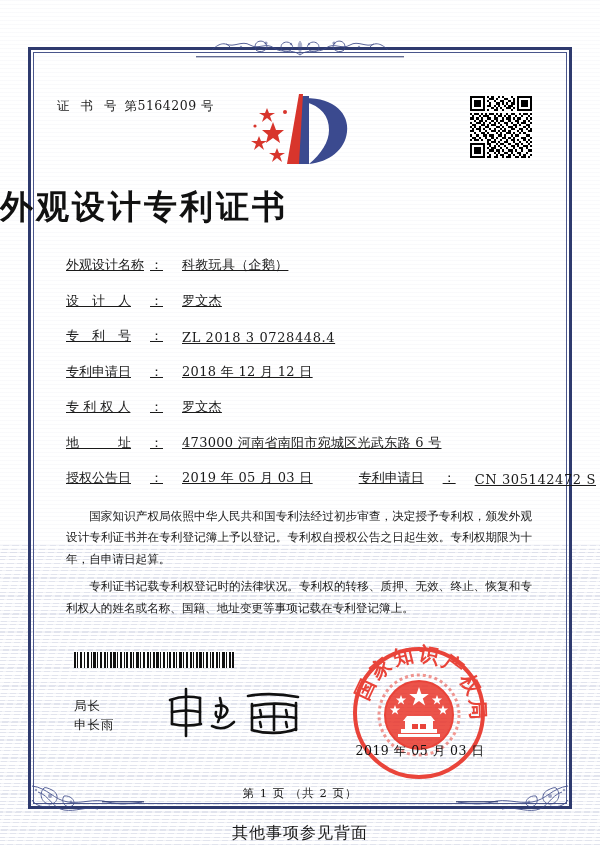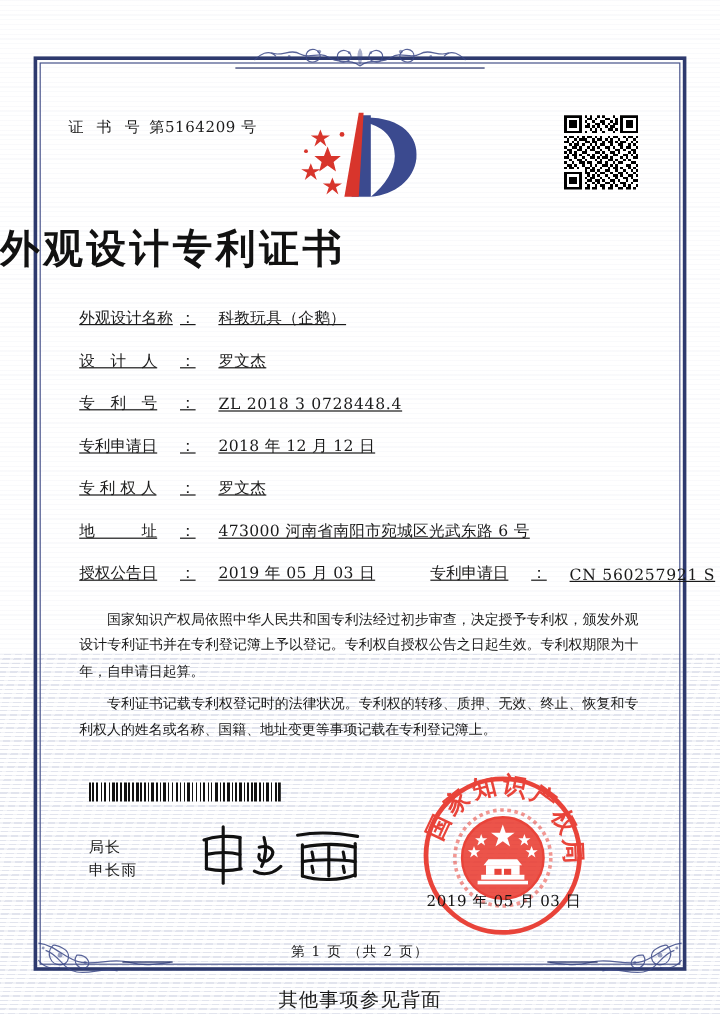--- a/index.html
+++ b/index.html
@@ -411,21 +411,21 @@
       <span class="colon">：</span>
       <span class="value">473000 河南省南阳市宛城区光武东路 6 号</span>
     </div>
 
     <div class="frow">
       <span class="label">授权公告日</span>
       <span class="colon">：</span>
       <span class="value">2019 年 05 月 03 日</span>
       <span class="sub-label">专利申请日</span>
       <span class="colon">：</span>
-      <span class="value mono">CN 560257921 S</span>
+      <span class="value mono">CN 305142472 S</span>
     </div>
 
   </div>
 
   <div class="body-text">
     <p>国家知识产权局依照中华人民共和国专利法经过初步审查，决定授予专利权，颁发外观设计专利证书并在专利登记簿上予以登记。专利权自授权公告之日起生效。专利权期限为十年，自申请日起算。</p>
     <p>专利证书记载专利权登记时的法律状况。专利权的转移、质押、无效、终止、恢复和专利权人的姓名或名称、国籍、地址变更等事项记载在专利登记簿上。</p>
   </div>
 
   <div class="barcode">

